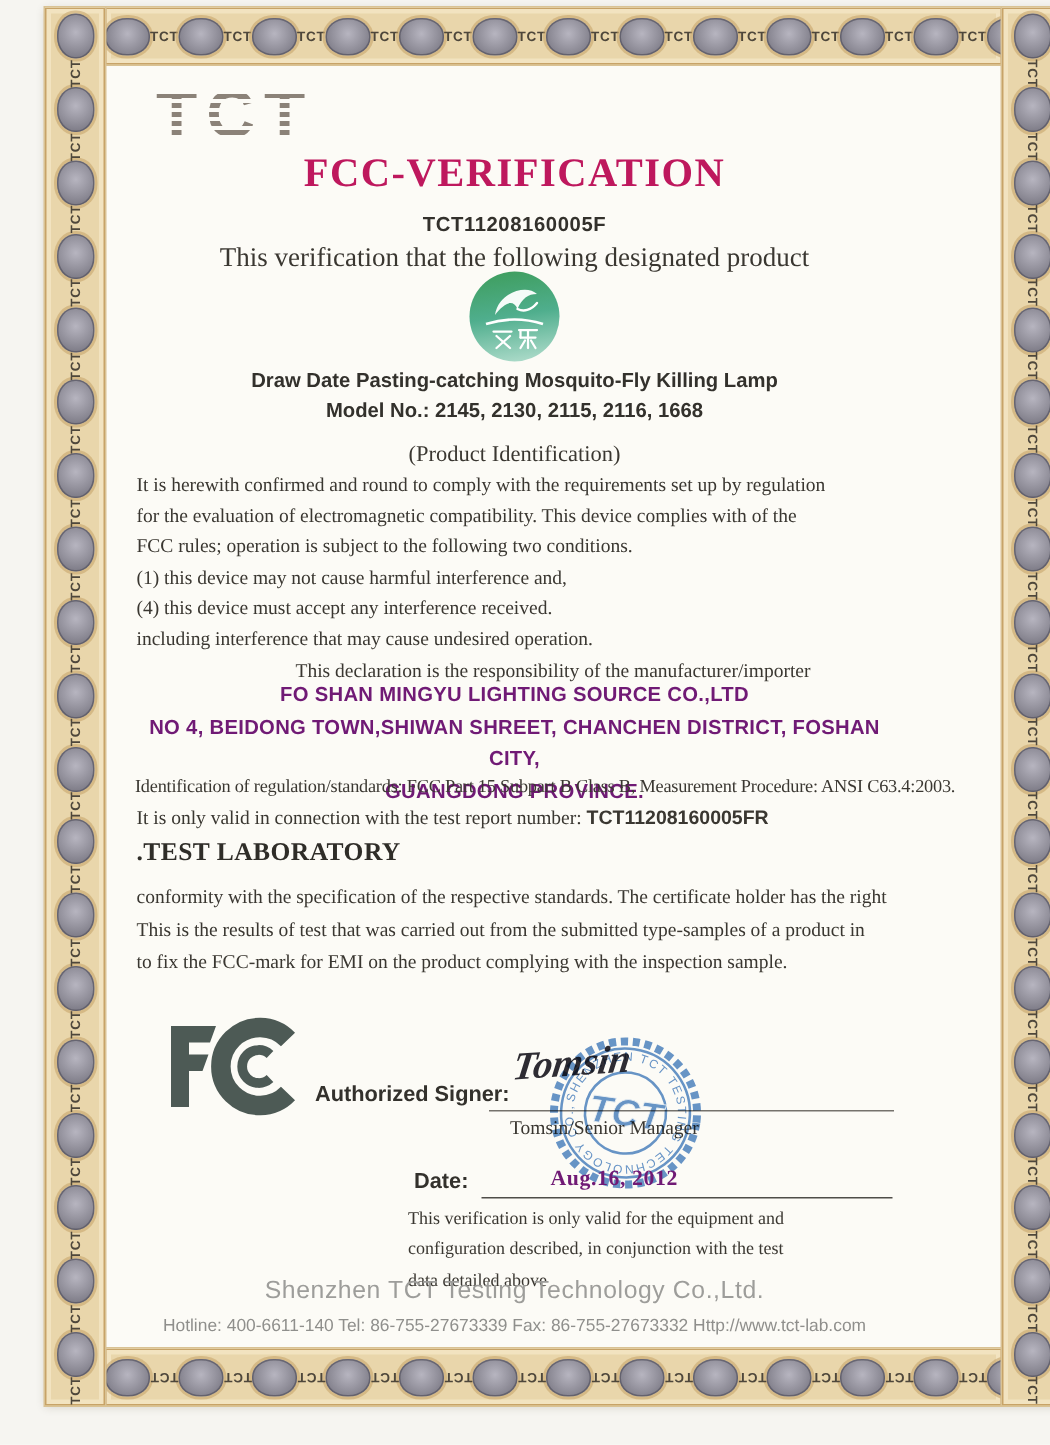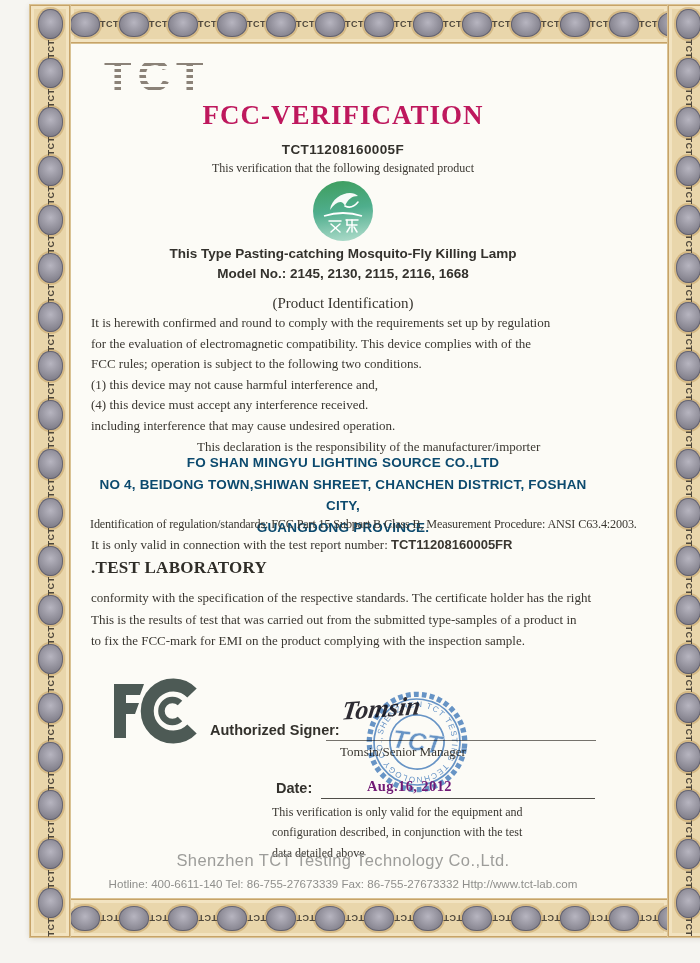--- a/index.html
+++ b/index.html
@@ -24,28 +24,28 @@
   
   .abs{position:absolute;}
   .centercol{position:absolute;left:62px;width:522px;text-align:center;}
   .nowrap{white-space:nowrap;}
   #tct-logo{left:84px;top:53px;width:130px;height:46px;}
   #tct-logo .txt{font:800 45px/46px "Liberation Sans",sans-serif;color:#8b8278;letter-spacing:6px;}
   #tct-logo .stripes{position:absolute;inset:-2px 0;
      background:repeating-linear-gradient(to bottom,rgba(252,251,246,0) 0 3px,#fcfbf6 3px 6px);}
   #title{top:100px;font-weight:700;font-size:27px;letter-spacing:1px;color:#be185d;}
   #certno{top:142px;font:700 13.5px "Liberation Sans",sans-serif;letter-spacing:.4px;color:#33312c;}
-  #intro{top:161px;font-size:12px;}
+  #intro{top:161px;font-size:18px;}
   #prodlogo{left:291px;top:179px;width:64px;height:64px;}
   #prodname{top:246px;font:700 13.5px "Liberation Sans",sans-serif;color:#33312c;}
   #prodmodel{top:266px;font:700 13.5px "Liberation Sans",sans-serif;color:#33312c;}
   #pid{top:295px;font-size:15px;}
   #para1{left:71px;top:313px;font-size:13px;line-height:20.6px;}
   #declaration{padding-left:106px;}
-  #company{top:452px;font:700 13.5px/21.5px "Liberation Sans",sans-serif;letter-spacing:.2px;color:#0c4a6e;}
+  #company{top:452px;font:700 13.5px/21.5px "Liberation Sans",sans-serif;letter-spacing:.2px;color:#701a75;}
   #reg1{left:70px;top:517px;font-size:12.2px;letter-spacing:-.15px;}
   #reg2{left:71px;top:537px;font-size:13px;}
   #reg2 b{font-family:"Liberation Sans",sans-serif;font-size:13px;}
   #tlh{left:71px;top:558px;font-weight:700;font-size:17px;letter-spacing:.3px;color:#2f2d28;}
   #para2{left:71px;top:587px;font-size:13px;line-height:21.6px;}
   #fccmark{left:86px;top:676px;width:104px;height:70px;}
   #signerlabel{left:190px;top:722px;font:700 14.5px "Liberation Sans",sans-serif;color:#33312c;}
   #sigline{left:306px;top:740px;width:270px;border-top:1px solid #75726c;height:0;}
   #signature{left:322px;top:694px;font:italic 700 26px "Liberation Serif",serif;color:#2e2c33;
              transform:rotate(-4deg) skewX(-12deg);}
@@ -230,21 +230,21 @@
       <path d="M35,41 H47"></path>
         <path d="M36,41 V46"></path>
         <path d="M41,41 V53"></path>
       <path d="M36,46 H46"></path>
         <path d="M39,48 L36,53"></path>
         <path d="M43,48 L46,53"></path>
     </g>
     <text x="32" y="52" text-anchor="middle" font-size="12" fill="#ffffff" opacity="0">灭康</text>
   </svg>
 
-  <div id="prodname" class="centercol">This Type Pasting-catching Mosquito-Fly Killing Lamp</div>
+  <div id="prodname" class="centercol">Draw Date Pasting-catching Mosquito-Fly Killing Lamp</div>
   <div id="prodmodel" class="centercol">Model No.: 2145, 2130, 2115, 2116, 1668</div>
 
   <div id="pid" class="centercol">(Product Identification)</div>
 
   <div id="para1" class="abs">
     <div class="nowrap">It is herewith confirmed and round to comply with the requirements set up by regulation</div>
     <div class="nowrap">for the evaluation of electromagnetic compatibility. This device complies with of the</div>
     <div class="nowrap">FCC rules; operation is subject to the following two conditions.</div>
     <div class="nowrap">(1)  this device may not cause harmful interference and,</div>
     <div class="nowrap">(4)  this device must accept any interference received.</div>

